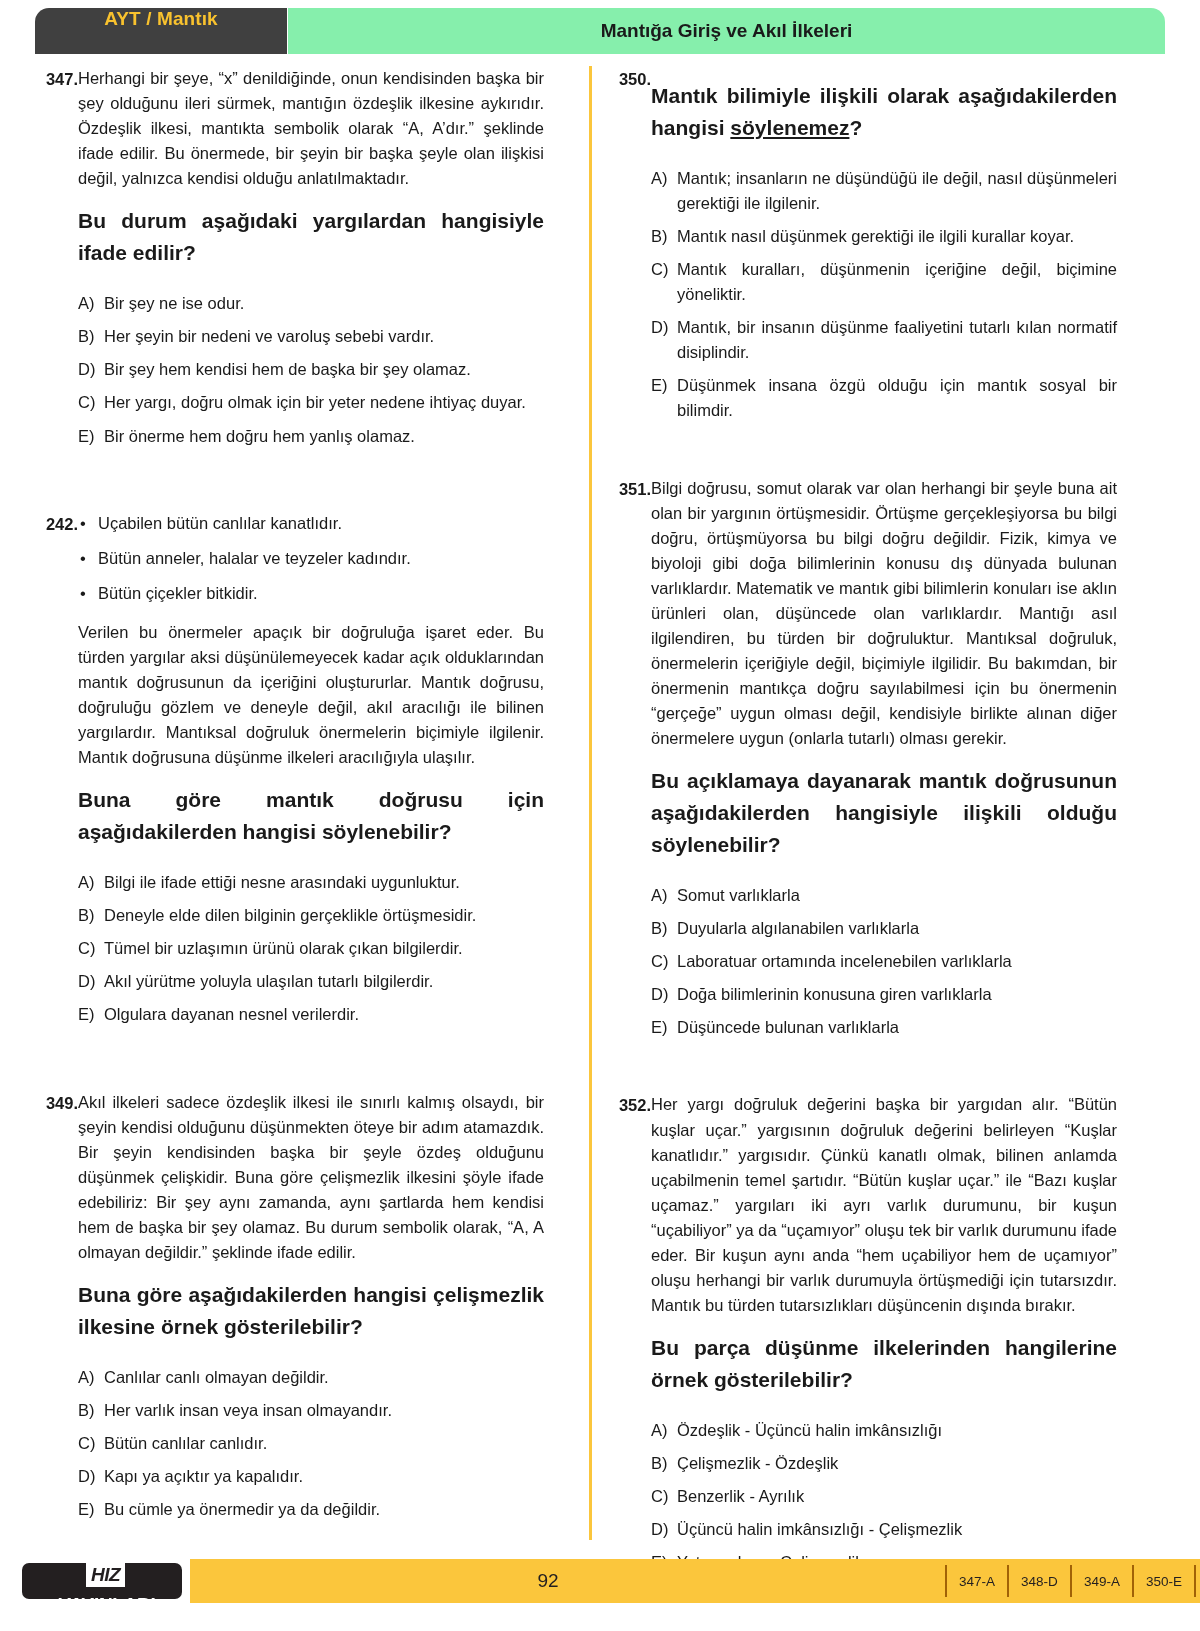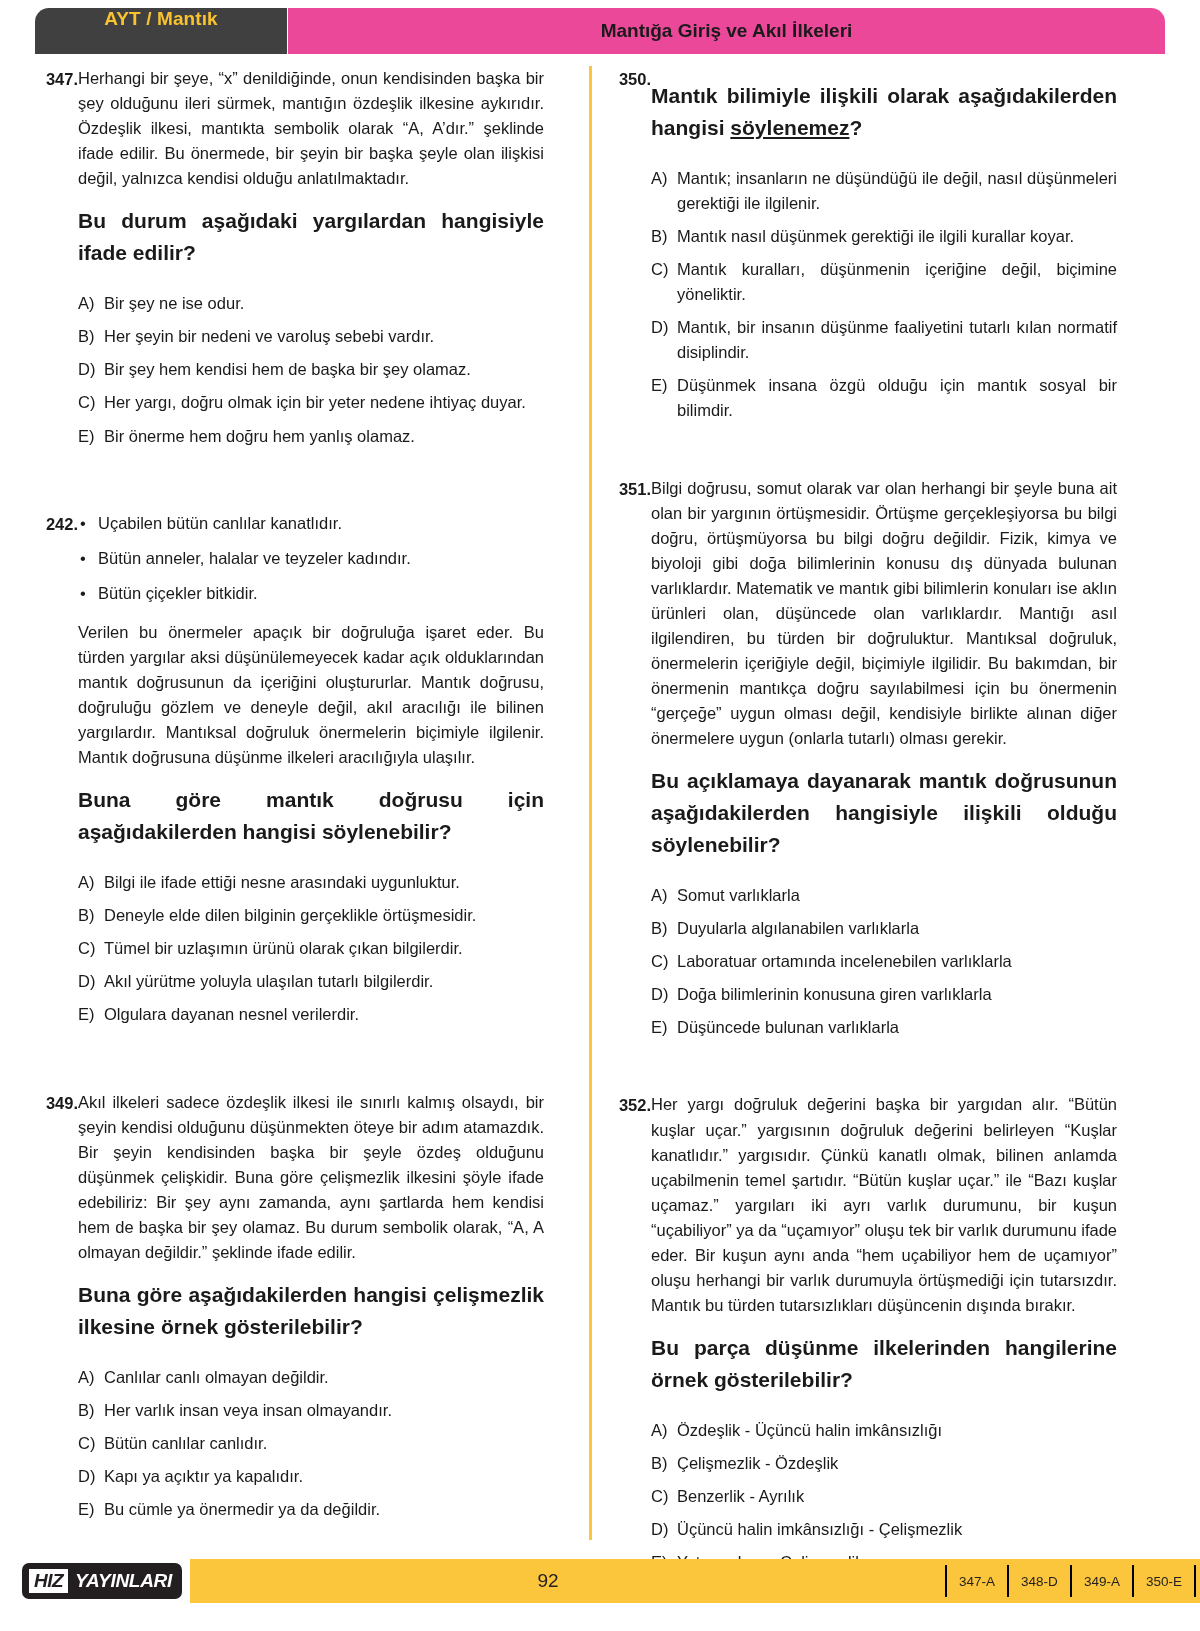--- a/index.html
+++ b/index.html
@@ -36,21 +36,21 @@
   .header-tab-label {
     color: #f9c22e;
     font-size: 19px;
     font-weight: bold;
     letter-spacing: .1px;
   }
   .header-bar {
     position: absolute;
     top: 0; left: 253px;
     width: 877px; height: 46px;
-    background: #ec4899;
+    background: #86efac;
     border-top-right-radius: 14px;
     display: flex;
     align-items: center;
     justify-content: center;
   }
   .header-bar-label {
     color: #1a1a1a;
     font-size: 19px;
     font-weight: bold;
   }
@@ -160,20 +160,21 @@
     position: absolute;
     left: 22px; top: 4px;
     width: 160px; height: 36px;
     background: #231f20;
     border-radius: 7px;
     display: flex;
     align-items: center;
     padding-left: 7px;
     gap: 7px;
     overflow: hidden;
+    flex-direction: column;
   }
   .logo-hiz {
     background: #ffffff;
     color: #231f20;
     font-size: 19px;
     font-weight: bold;
     font-style: italic;
     padding: 1px 5px;
     letter-spacing: -.5px;
     line-height: 1.15;
@@ -207,21 +208,21 @@
     height: 32px;
     display: flex;
     align-items: stretch;
   }
   .ans {
     font-size: 13.5px;
     color: #231f20;
     padding: 0 12px;
     display: flex;
     align-items: center;
-    border-left: 2px solid #000000;
+    border-left: 2px solid #a16207;
   }
   .ans:last-child { border-right: 2px solid #ffffff; }
 </style>
 </head>
 <body>
 
 <div class="header">
   <div class="header-tab">
     <span class="header-tab-label">AYT / Mantık</span>
   </div>

